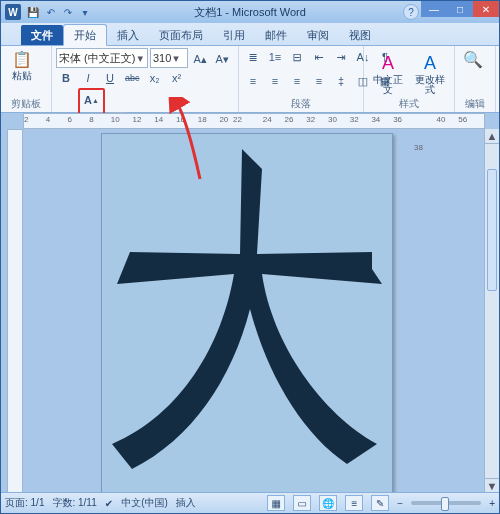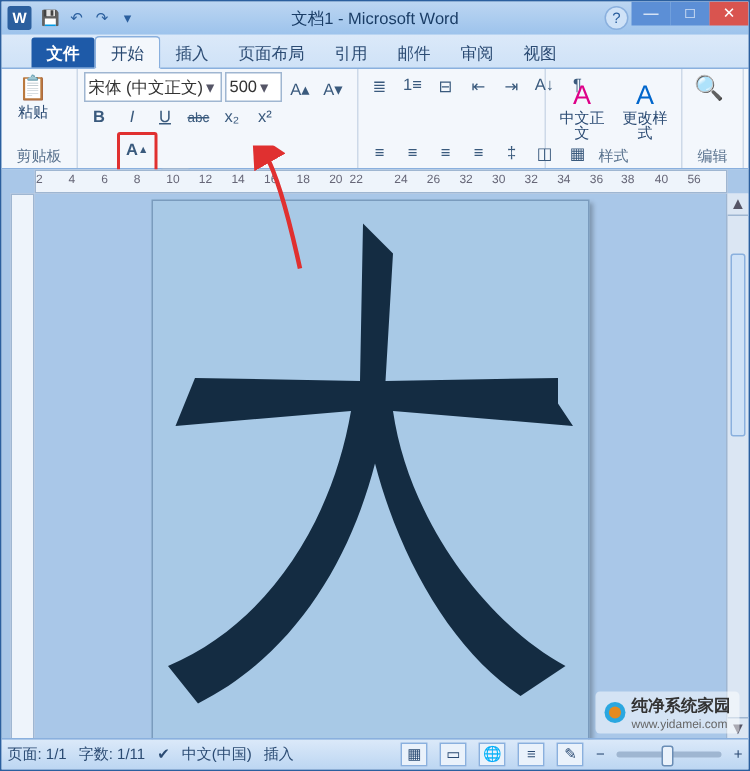--- a/index.html
+++ b/index.html
@@ -102,21 +102,21 @@
       <div class="group-label">剪贴板</div>
     </div>
 
     <div class="group" style="width:178px">
       <div class="row">
         <div class="combo" style="width:86px">
           <span>宋体 (中文正文)</span>
             <span class="dd">▾</span>
         </div>
         <div class="combo" style="width:32px">
-          <span>500</span>
+          <span>310</span>
             <span class="dd">▾</span>
         </div>
         <div class="rb-btn">A▴</div>
         <div class="rb-btn">A▾</div>
       </div>
       <div class="row">
         <div class="rb-btn" style="font-weight:bold">B</div>
         <div class="rb-btn" style="font-style:italic">I</div>
         <div class="rb-btn" style="text-decoration:underline">U</div>
         <div class="rb-btn" style="text-decoration:line-through;font-size:9px">abc</div>
@@ -148,20 +148,21 @@
       </div>
       <div class="row">
         <div class="rb-btn">≡</div>
         <div class="rb-btn">≡</div>
         <div class="rb-btn">≡</div>
         <div class="rb-btn">≡</div>
         <div class="rb-btn">‡</div>
         <div class="rb-btn">◫</div>
         <div class="rb-btn">▦</div>
       </div>
+      <div class="group-label">段落</div>
     </div>
 
     <div class="group" style="width:82px">
       <div class="row" style="justify-content:center;gap:6px;flex:1">
         <div class="bigbtn" style="width:36px">
           <div class="ic" style="color:#d08; font-size:18px">A</div>
           <div class="lbl">中文正文</div>
         </div>
         <div class="bigbtn" style="width:36px">
           <div class="ic" style="color:#06c; font-size:18px">A</div>
@@ -202,48 +203,41 @@
           <span class="tick-label" style="left: 173.714px;">18</span>
           <span class="tick-label" style="left: 195.429px;">20</span>
           <span class="tick-label" style="left: 209px;">22</span>
           <span class="tick-label" style="left: 238.857px;">24</span>
           <span class="tick-label" style="left: 260.571px;">26</span>
           <span class="tick-label" style="left: 282.286px;">32</span>
           <span class="tick-label" style="left: 304px;">30</span>
           <span class="tick-label" style="left: 325.714px;">32</span>
           <span class="tick-label" style="left: 347.429px;">34</span>
           <span class="tick-label" style="left: 369.143px;">36</span>
-          <span class="tick-label" style="left: 390px;">38</span>
+          <span class="tick-label" style="left: 390px; margin-top: 28px;">38</span>
           <span class="tick-label" style="left: 412.571px;">40</span>
           <span class="tick-label" style="left: 434.286px;">56</span>
         </div>
     </div>
     <div class="ruler-v"></div>
 
     <div class="page">
       <svg class="glyph" viewBox="0 0 270 340">
 
         <path fill="#142c42" d="M130 15 L150 35 L145 120 L260 118 L260 135 L270 150 L150 140 C160 210 210 280 265 310 L235 330 C190 300 155 240 138 175 C120 245 80 305 20 335 L0 310 C70 280 110 210 122 140 L5 150 L18 118 L128 120 Z"></path>
       </svg>
     </div>
 
     <div class="scroll-v">
       <div class="arr up">▲</div>
       <div class="thumb"></div>
       <div class="arr dn">▼</div>
     </div>
   </div>
 
-  <div class="wm">
-    <div class="logo"></div>
-    <div>
-      <div style="font-weight:bold">纯净系统家园</div>
-      <div style="font-size:8px;color:#666">www.yidamei.com</div>
-    </div>
-  </div>
 
   <div class="statusbar">
     <span>页面: 1/1</span>
     <span>字数: 1/11</span>
     <span>✔</span>
     <span>中文(中国)</span>
     <span>插入</span>
     <span class="spacer"></span>
     <div class="viewbtn">▦</div>
     <div class="viewbtn">▭</div>

